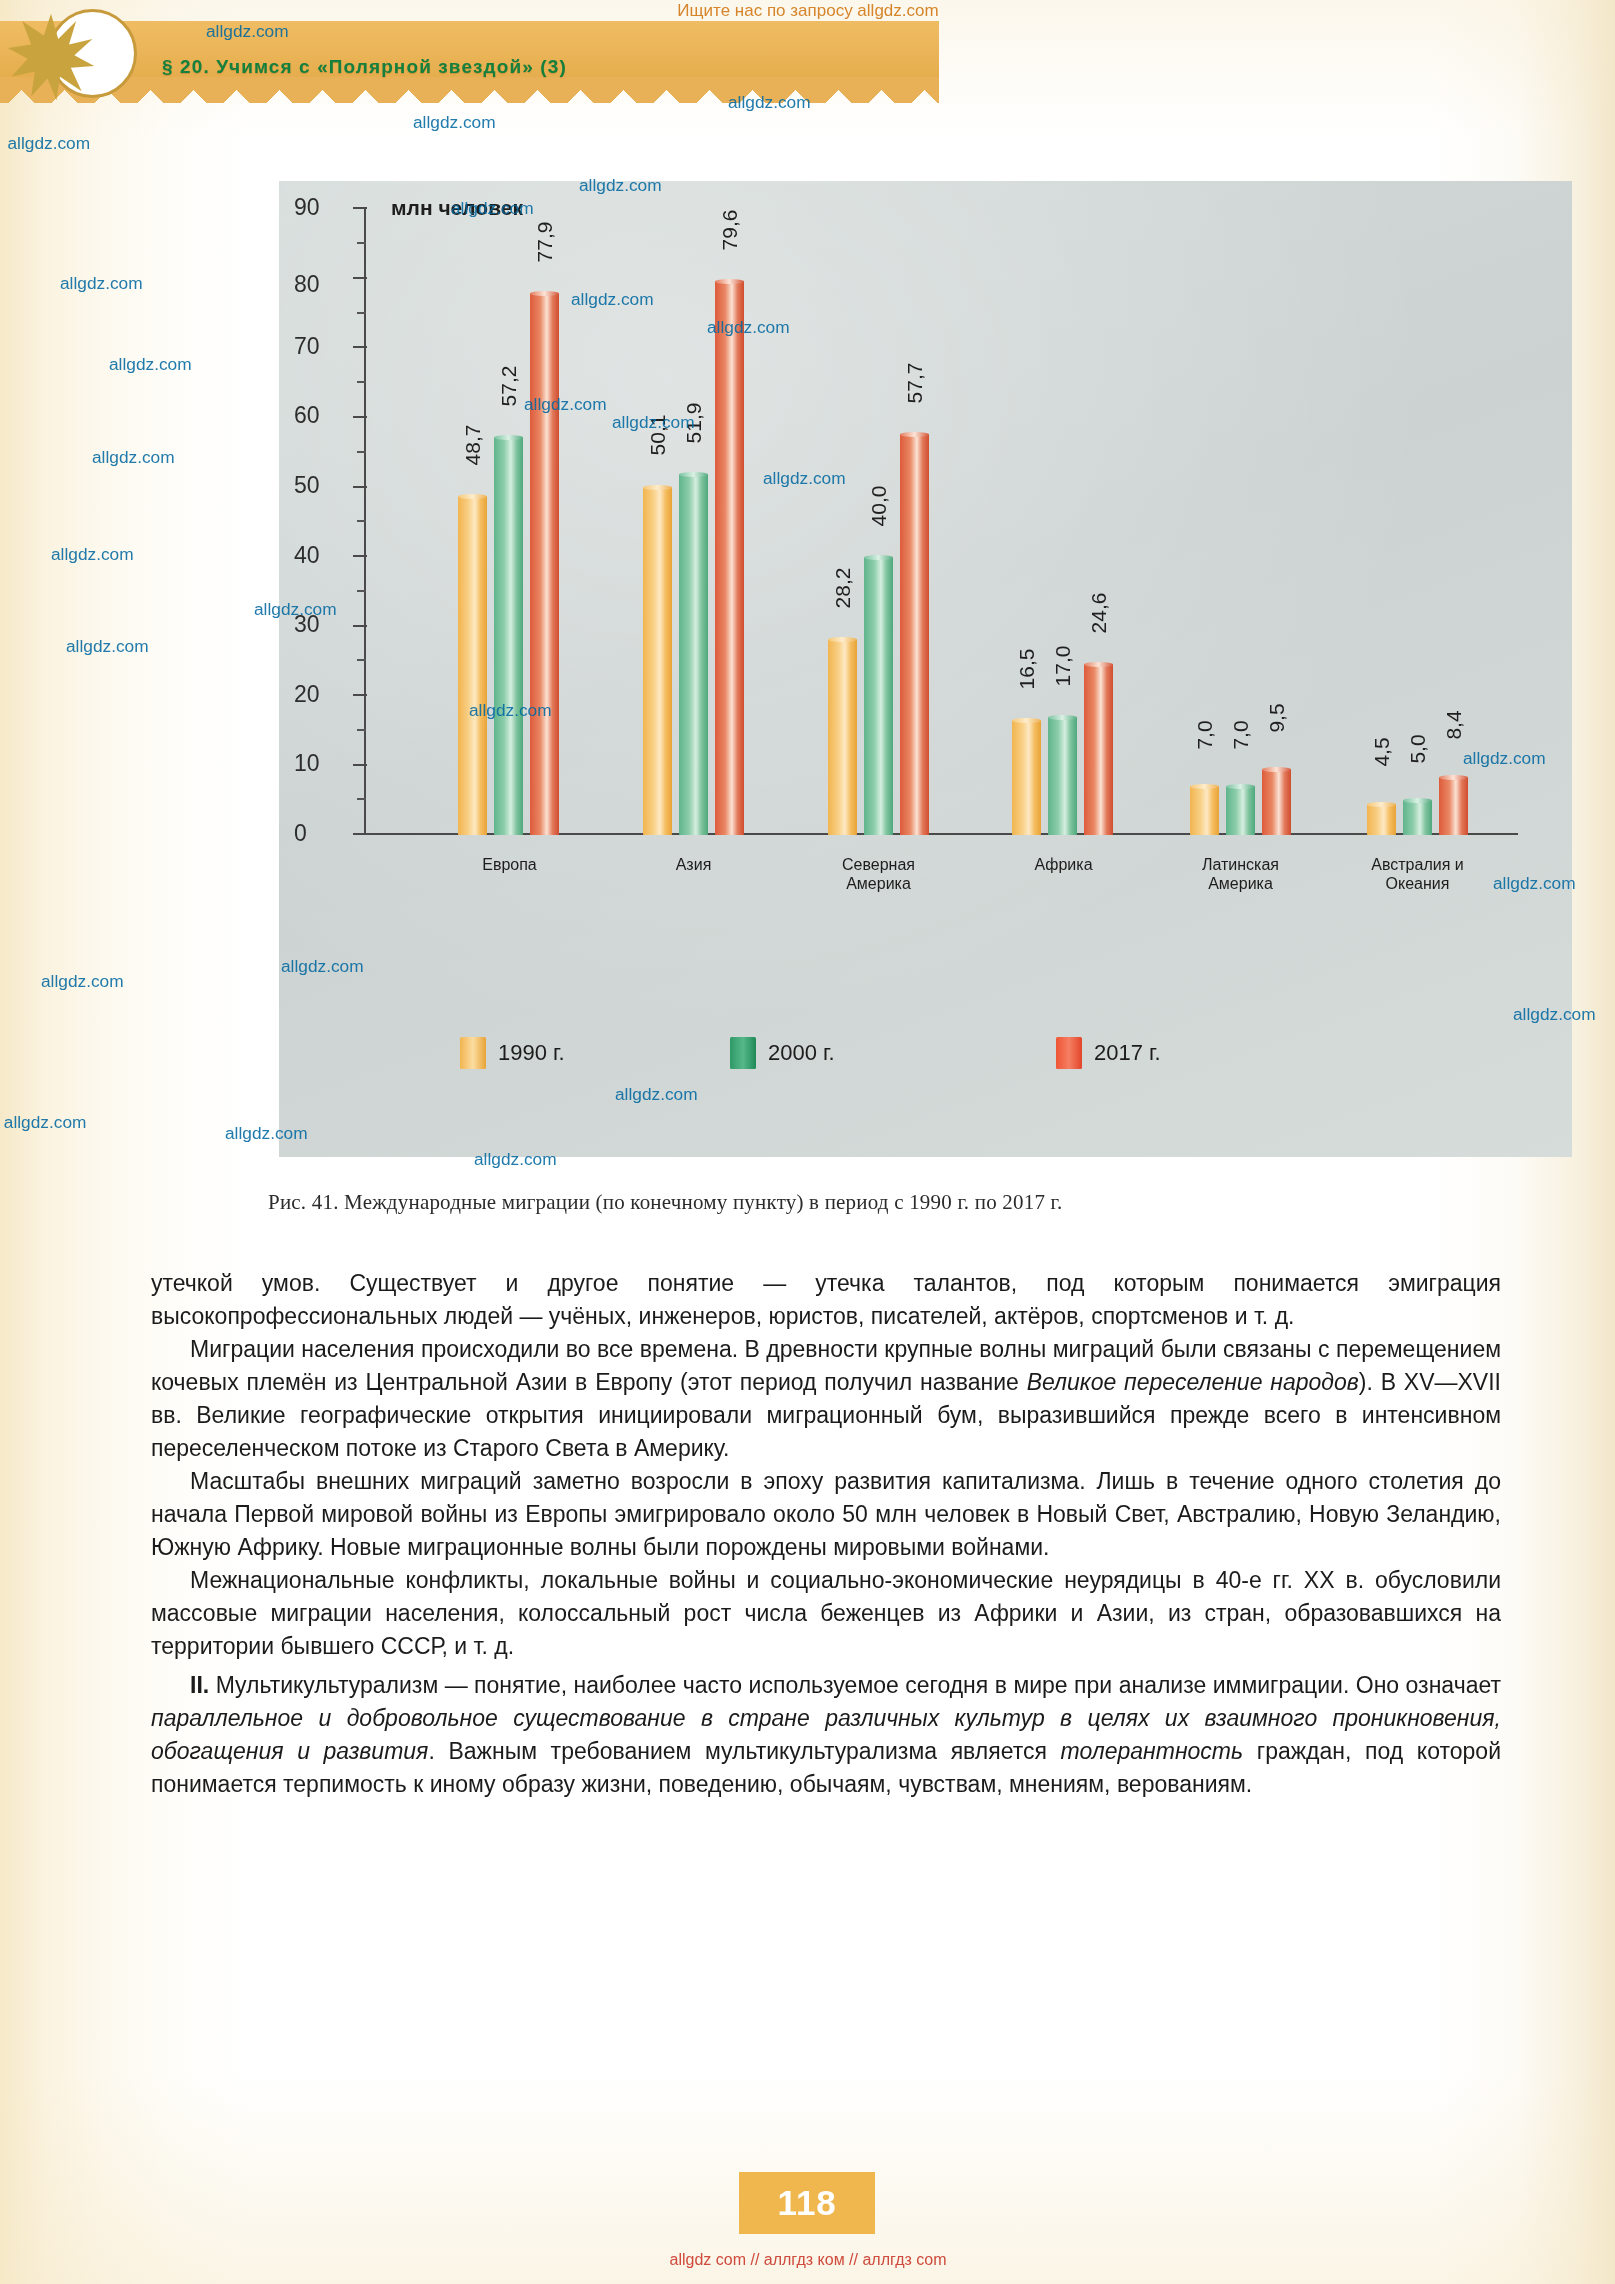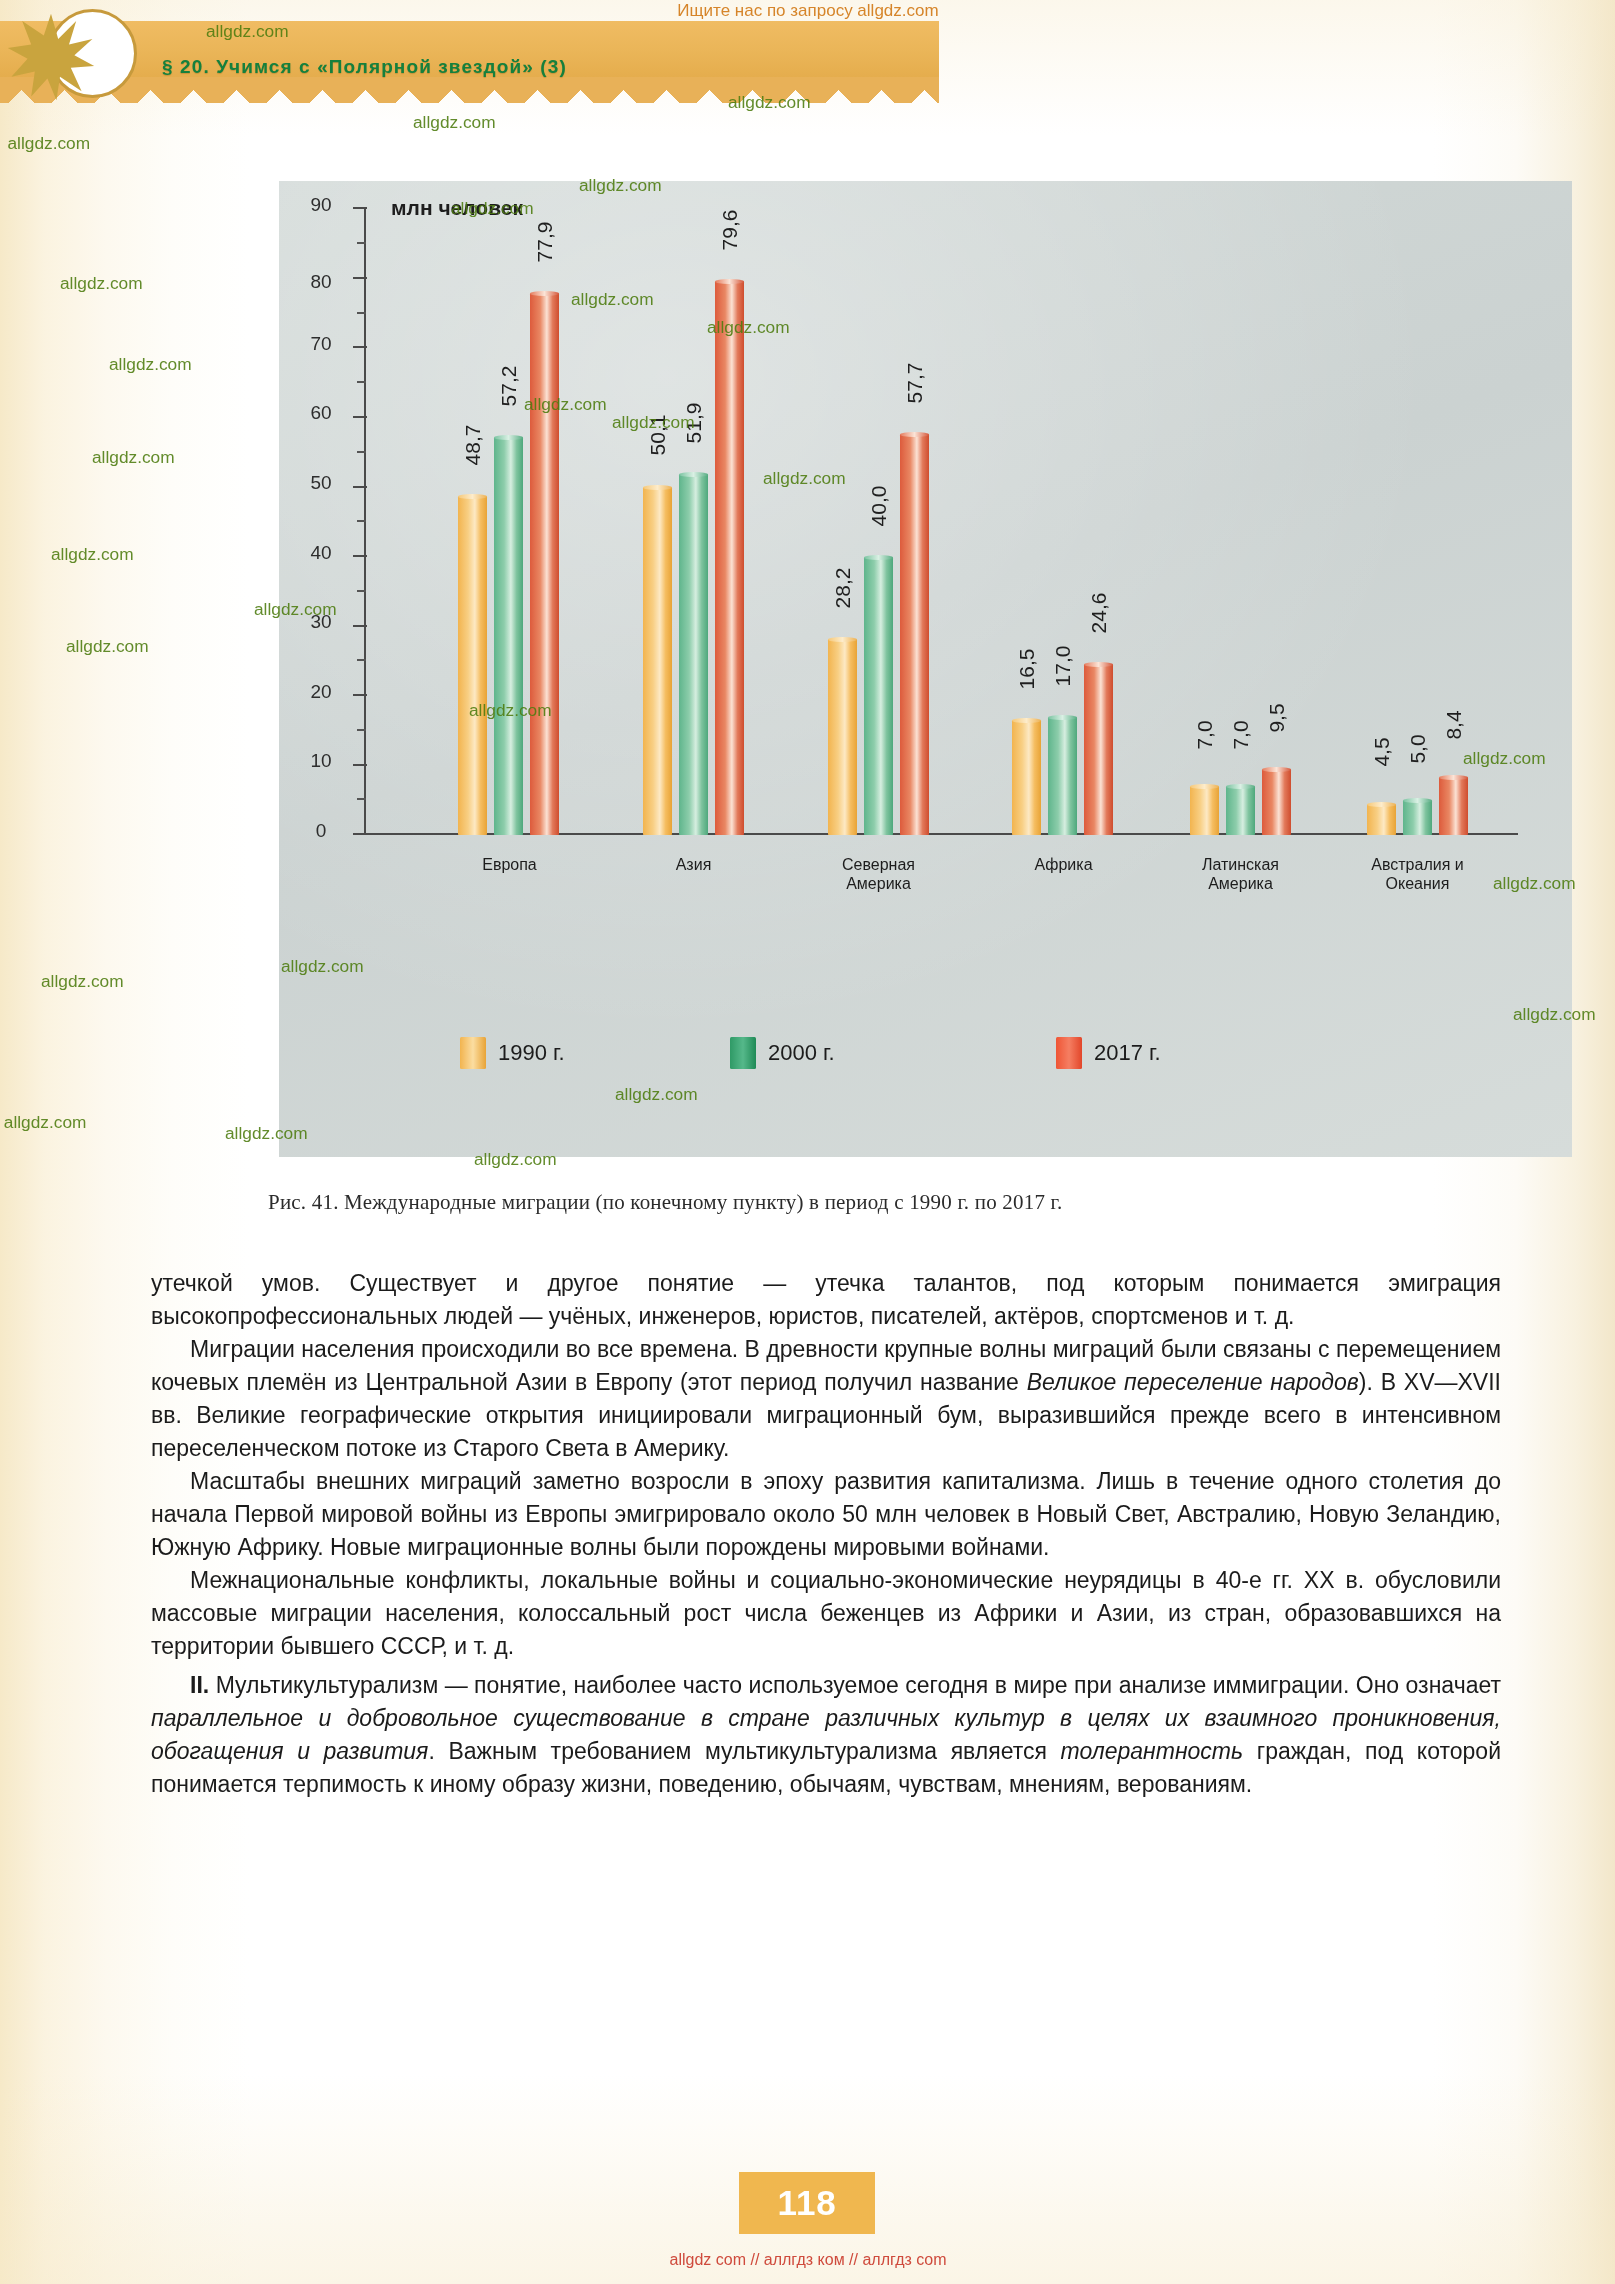--- a/index.html
+++ b/index.html
@@ -91,22 +91,22 @@
   }
   .x-axis-line {
     position:absolute; left:85px; top:652px; width:1154px; height:2.3px;
     background:#4a4a4a;
   }
   .y-tick {
     position:absolute; left:74px; width:13.6px; height:2.3px; background:#4a4a4a;
   }
   .y-tick.minor { left:78px; width:9px; height:1.5px; background:#555; }
   .y-label {
-    position:absolute; right:0; width:45px; text-align:center;
-    font-size:19px; color:#2d2d2d;
+    position:absolute; right:0; width:45px; text-align:left;
+    font-size:23px; color:#2d2d2d;
     font-family:"Liberation Sans", sans-serif;
   }
   .axis-unit {
     position:absolute; left:112px; top:15px;
     font-size:21px; color:#1e1e1e; font-weight:600;
     font-family:"Liberation Sans", sans-serif;
   }
 
   
   .groups { position:absolute; left:85px; top:27px; width:1154px; height:627px; }
@@ -184,21 +184,21 @@
 
   
   .footer-line {
     position:absolute; left:0; top:2251px; width:100%;
     text-align:center; color:#cf4a3c; font-size:16px;
     font-family:"Liberation Sans", sans-serif; z-index:25;
   }
 
   
   .wm {
-    position:absolute; color:#4d7c0f; font-size:17.3px; opacity:.88;
+    position:absolute; color:#0369a1; font-size:17.3px; opacity:.88;
     font-family:"Liberation Sans", sans-serif; z-index:20;
     white-space:nowrap; pointer-events:none;
   }
 </style>
 </head>
 <body>
 
 <div class="page-bg"></div>
 <div class="page-bg-v"></div>
 

